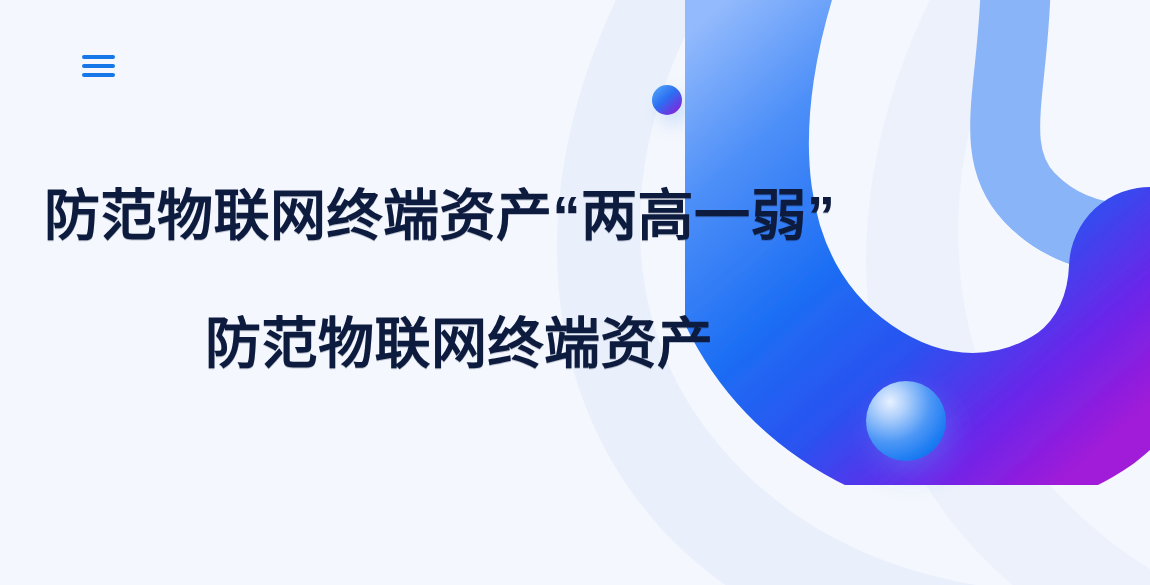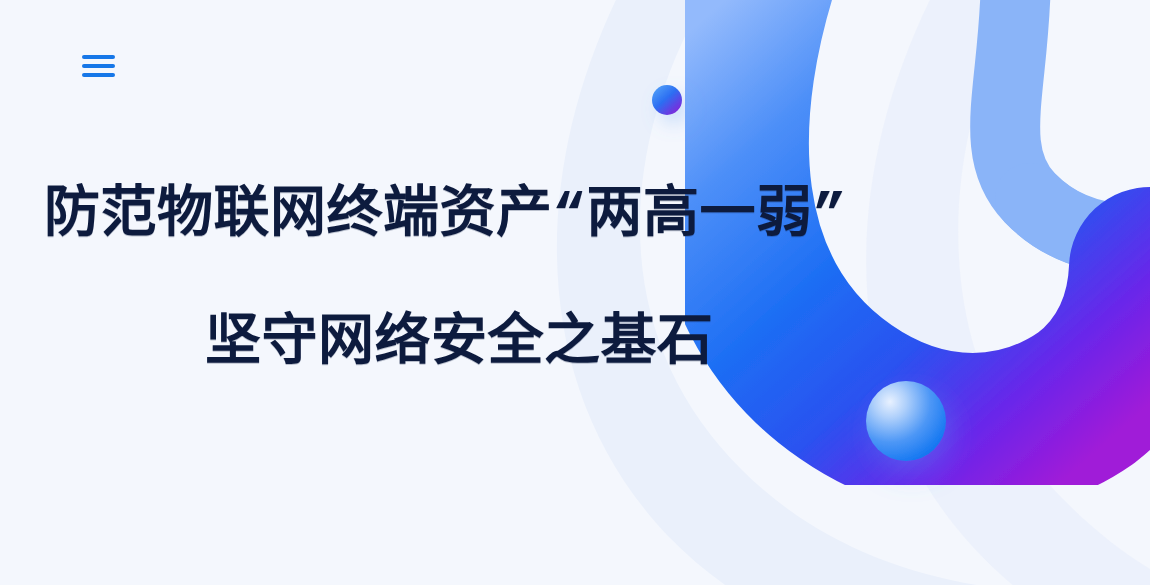--- a/index.html
+++ b/index.html
@@ -63,21 +63,21 @@
   
   #title-block {
     position: absolute;
     left: 0;
     top: 186px;
     width: 900px;
     z-index: 5;
   }
   .title-line {
     color: #0d1b3e;
-    font-family: Liberation Mono, monospace;
+    font-family: Liberation Sans, sans-serif;
     font-weight: 700;
     font-size: 56px;
     line-height: 1.08;
     letter-spacing: 0.5px;
     white-space: nowrap;
     text-shadow: 0 1px 0 rgba(13,27,62,0.25);
   }
   .title-line.line1 {
     padding-left: 44px;
   }
@@ -173,16 +173,16 @@
   </svg>
 
   <button id="menu-button" type="button" aria-label="menu">
     <span class="bar"></span>
     <span class="bar short"></span>
     <span class="bar"></span>
   </button>
 
   <div id="title-block">
     <div class="title-line line1">防范物联网终端资产“两高一弱”</div>
-    <div class="title-line line2">坚守网络安全之基石</div>
+    <div class="title-line line2">防范物联网终端资产</div>
   </div>
 
 </div>
 
 </body></html>

